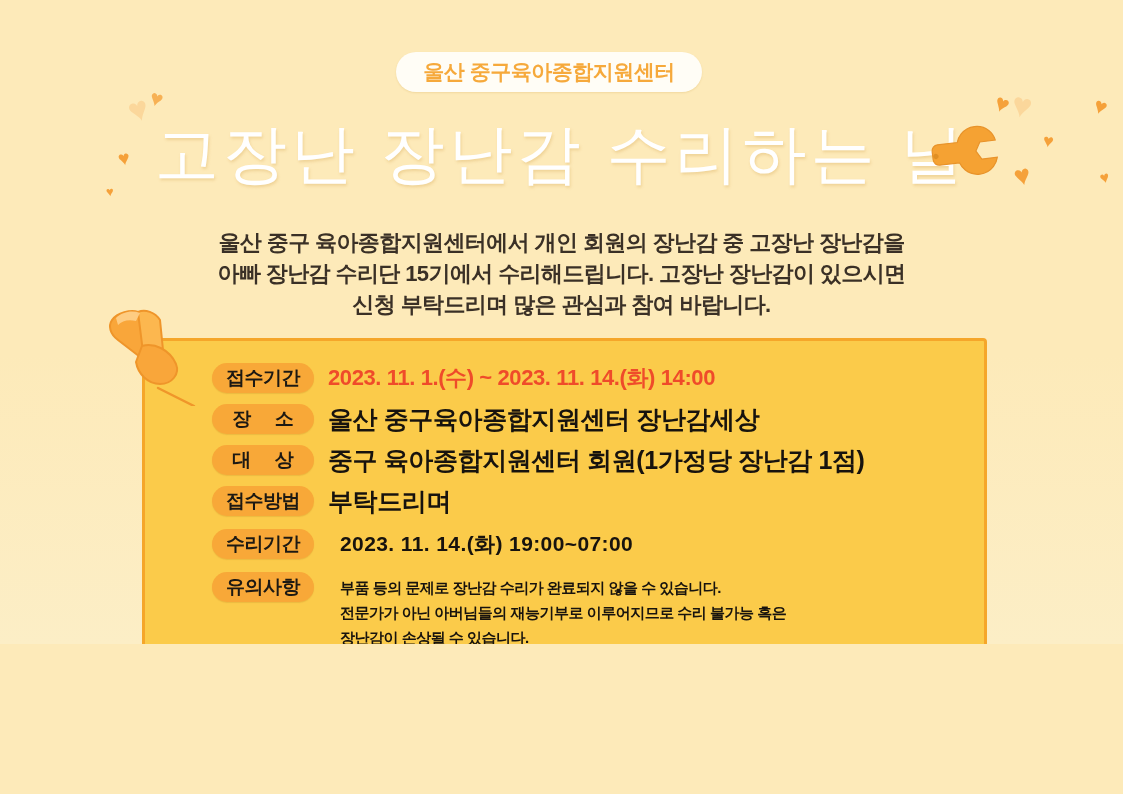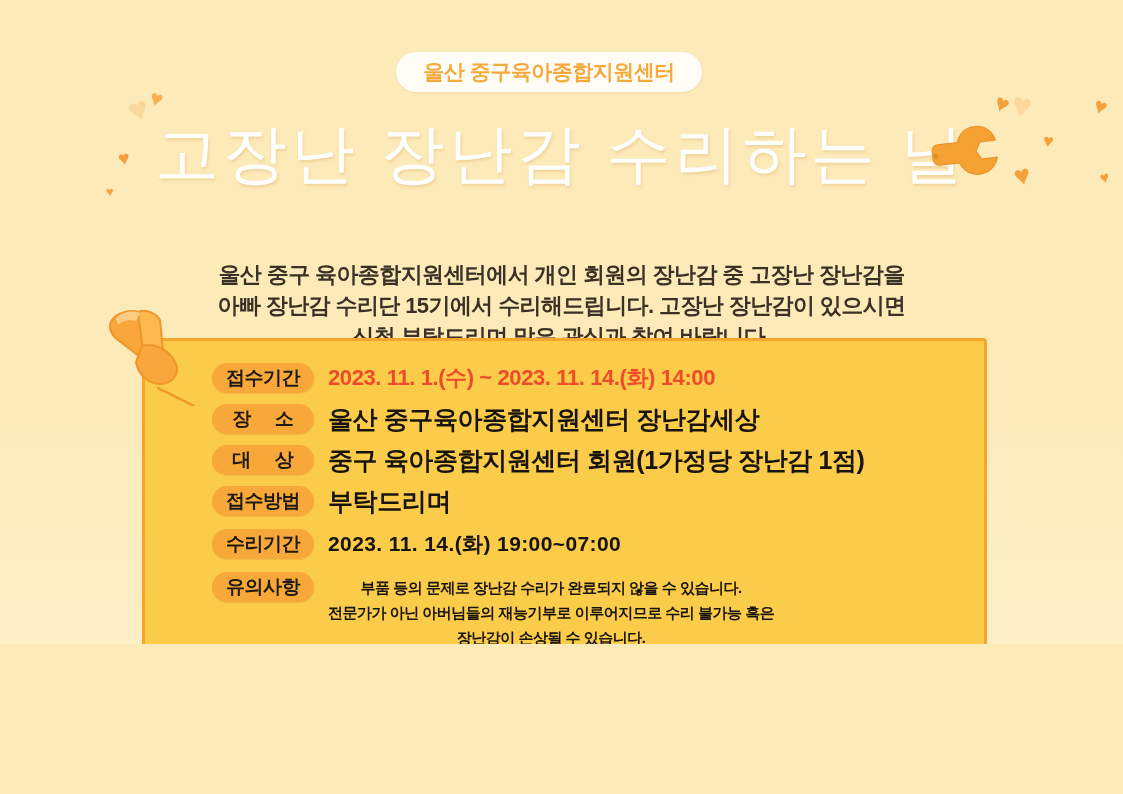--- a/index.html
+++ b/index.html
@@ -97,21 +97,20 @@
     position: absolute;
     left: 120px;
     top: 227px;
     width: 883px;
     text-align: center;
     font-size: 22px;
     font-weight: bold;
     color: #3a3026;
     line-height: 31px;
     letter-spacing: -0.6px;
-    margin-top: 32px;
   }
   .intro div { white-space: nowrap; }
 
   
   .pushpin {
     position: absolute;
     left: 98px;
     top: 302px;
     width: 118px;
     height: 104px;
@@ -122,21 +121,20 @@
   .info-card {
     position: absolute;
     left: 142px;
     top: 338px;
     width: 845px;
     height: 405px;
     background: #fbcb4a;
     border: 3px solid #f5a62a;
     border-radius: 4px;
     box-sizing: border-box;
-    text-align: center;
   }
 
   .rows {
     position: absolute;
     left: 0;
     top: 0;
     width: 845px;
     padding: 22px 0 0 0;
   }
 
@@ -190,21 +188,21 @@
   .notes-body div { white-space: nowrap; }
 
   .row.contact { margin-top: 26px; }
   .row.contact .pill { letter-spacing: 4px; text-indent: 4px; }
   .row.contact .value {
     margin-left: 36px;
     font-size: 23px;
     letter-spacing: 0.2px;
   }
 
-  .row.gap-before { margin-top: 13px; }
+  .row.gap-before { margin-top: 13px; gap: 12px; }
 
   
   .footer-logo {
     position: absolute;
     left: 916px;
     top: 762px;
     display: flex;
     align-items: center;
     gap: 7px;
   }

